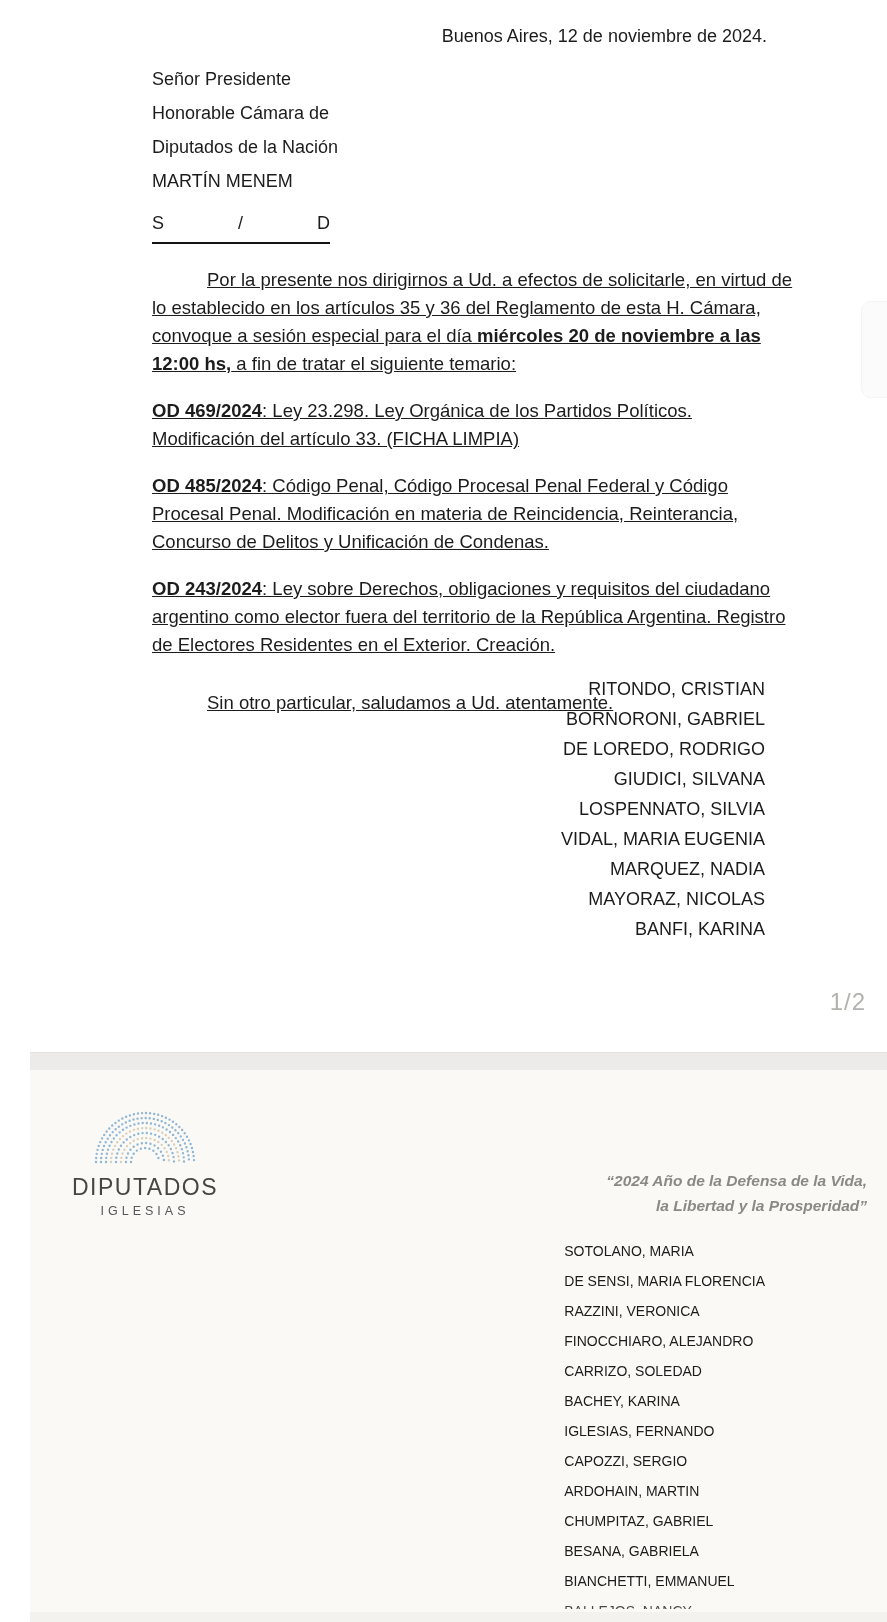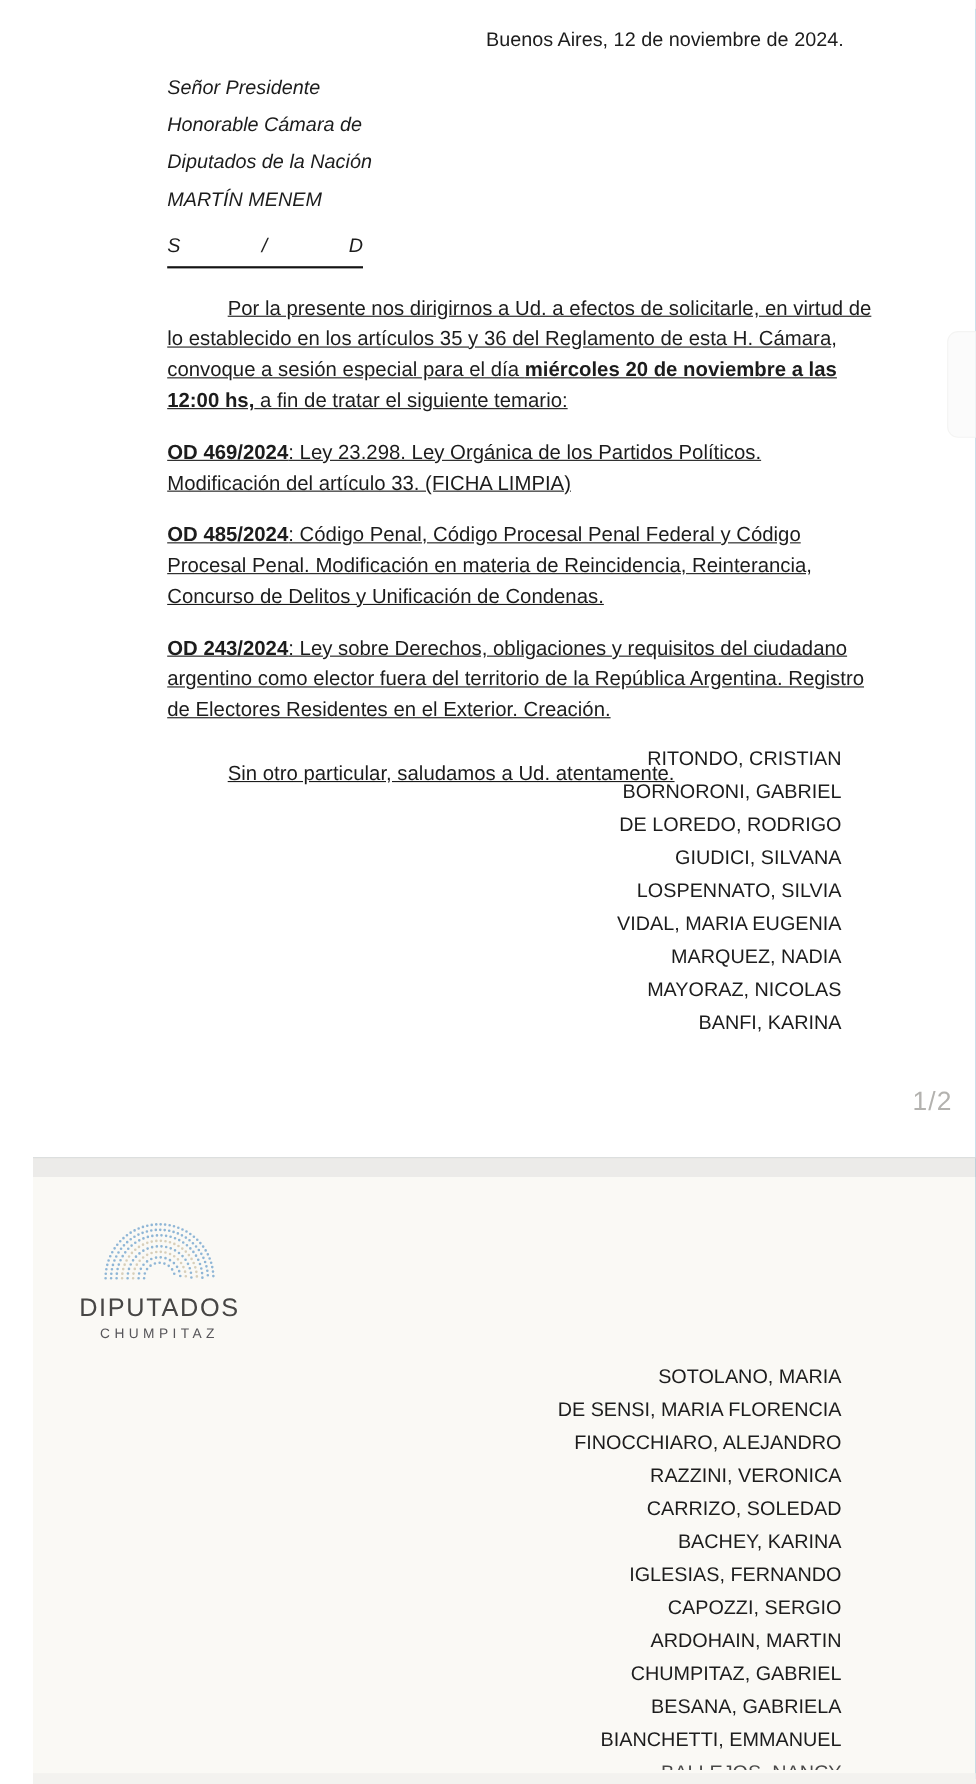--- a/index.html
+++ b/index.html
@@ -9,21 +9,21 @@
     background:#0369a1;
     font-family:"Liberation Sans", sans-serif;
     color:#1c1c1c;
     margin-left:30px;
   }
   .top-edge { position:absolute; top:0; left:0; width:100%; height:8px; background:#fffdf3; }
 
   
   .page1 { position:absolute; top:0; left:0; width:100%; height:1052px; background:#ffffff; }
   .date-line { position:absolute; top:26px; right:150px; font-size:18px; }
-  .recipient { position:absolute; top:62px; left:122px; font-size:18px; line-height:34px;font-style:italic; }
+  .recipient { position:absolute; top:62px; left:122px; font-size:18px; line-height:34px; }
   .recipient div { white-space:nowrap; }
   .sd-line {
     margin-top:8px; width:178px; display:flex; justify-content:space-between;
     border-bottom:2px solid #141414; padding-bottom:2px; font-size:18px;
   }
   .letter-body { position:absolute; top:266px; left:122px; width:646px; font-size:18.5px; line-height:28px; }
   .letter-body p { margin-bottom:19px;text-decoration:underline; }
   .indent { text-indent:55px; }
   .letter-body strong { font-weight:700; }
   .closing { margin-top:30px; }
@@ -33,21 +33,21 @@
 
   
   .page-separator { position:absolute; top:1052px; left:0; width:100%; height:18px; background:#ecebe9; border-top:1px solid #e2e1df; }
 
   
   .page2 { position:absolute; top:1070px; left:0; width:100%; height:552px; background:#faf9f5; }
   .logo-block { position:absolute; top:36px; left:40px; width:150px; text-align:center; }
   .logo-title { font-size:23px; font-weight:400; letter-spacing:1.5px; color:#474645; margin-top:6px; }
   .logo-subtitle { font-size:12.5px; letter-spacing:4px; color:#57565a; margin-top:3px; }
   .slogan { position:absolute; top:98px; right:50px; text-align:right; font-style:italic; font-weight:600; font-size:15.5px; line-height:25px; color:#8a8a85; }
-  .sign-list2 { position:absolute; top:166px; right:152px; list-style:none; text-align:right; font-size:18px; line-height:30px; }
+  .sign-list2 { position:absolute; top:166px; right:152px; list-style:none; text-align:left; font-size:14px; line-height:30px; }
   .sign-list2 li.clipped { height:13px; overflow:hidden; opacity:.8; }
   .bottom-edge { position:absolute; bottom:0; left:0; width:100%; height:10px; background:#f3f2ef; }
 </style>
 </head>
 <body>
 
 <div class="screen">
   <div class="top-edge"></div>
 
   <div class="page1">
@@ -101,29 +101,33 @@
           <path d="M16 56 A44 44 0 0 1 104 56" stroke="#8fb6d6" stroke-dasharray="0 4.1"></path>
           <path d="M21 56 A39 39 0 0 1 99 56" stroke="#8fb6d6" stroke-dasharray="0 4.2"></path>
           <path d="M26 56 A34 34 0 0 1 94 56" stroke="#d8cfba" stroke-dasharray="0 4.2"></path>
           <path d="M31 56 A29 29 0 0 1 89 56" stroke="#8fb6d6" stroke-dasharray="0 4.3"></path>
           <path d="M36 56 A24 24 0 0 1 84 56" stroke="#d8cfba" stroke-dasharray="0 4.3"></path>
           <path d="M41 56 A19 19 0 0 1 79 56" stroke="#8fb6d6" stroke-dasharray="0 4.4"></path>
           <path d="M46 56 A14 14 0 0 1 74 56" stroke="#8fb6d6" stroke-dasharray="0 4.4"></path>
         </g>
       </svg>
       <div class="logo-title">DIPUTADOS</div>
-      <div class="logo-subtitle">CHUMPITAZ</div>
+      <div class="logo-subtitle">IGLESIAS</div>
     </div>
 
+    <div class="slogan">
+      <div>“2024 Año de la Defensa de la Vida,</div>
+      <div>la Libertad y la Prosperidad”</div>
+    </div>
 
     <ul class="sign-list2">
         <li>SOTOLANO, MARIA</li>
         <li>DE SENSI, MARIA FLORENCIA</li>
+        <li>RAZZINI, VERONICA</li>
         <li>FINOCCHIARO, ALEJANDRO</li>
-        <li>RAZZINI, VERONICA</li>
         <li>CARRIZO, SOLEDAD</li>
         <li>BACHEY, KARINA</li>
         <li>IGLESIAS, FERNANDO</li>
         <li>CAPOZZI, SERGIO</li>
         <li>ARDOHAIN, MARTIN</li>
         <li>CHUMPITAZ, GABRIEL</li>
         <li>BESANA, GABRIELA</li>
         <li>BIANCHETTI, EMMANUEL</li>
         <li class="clipped">BALLEJOS, NANCY</li>
       </ul>

